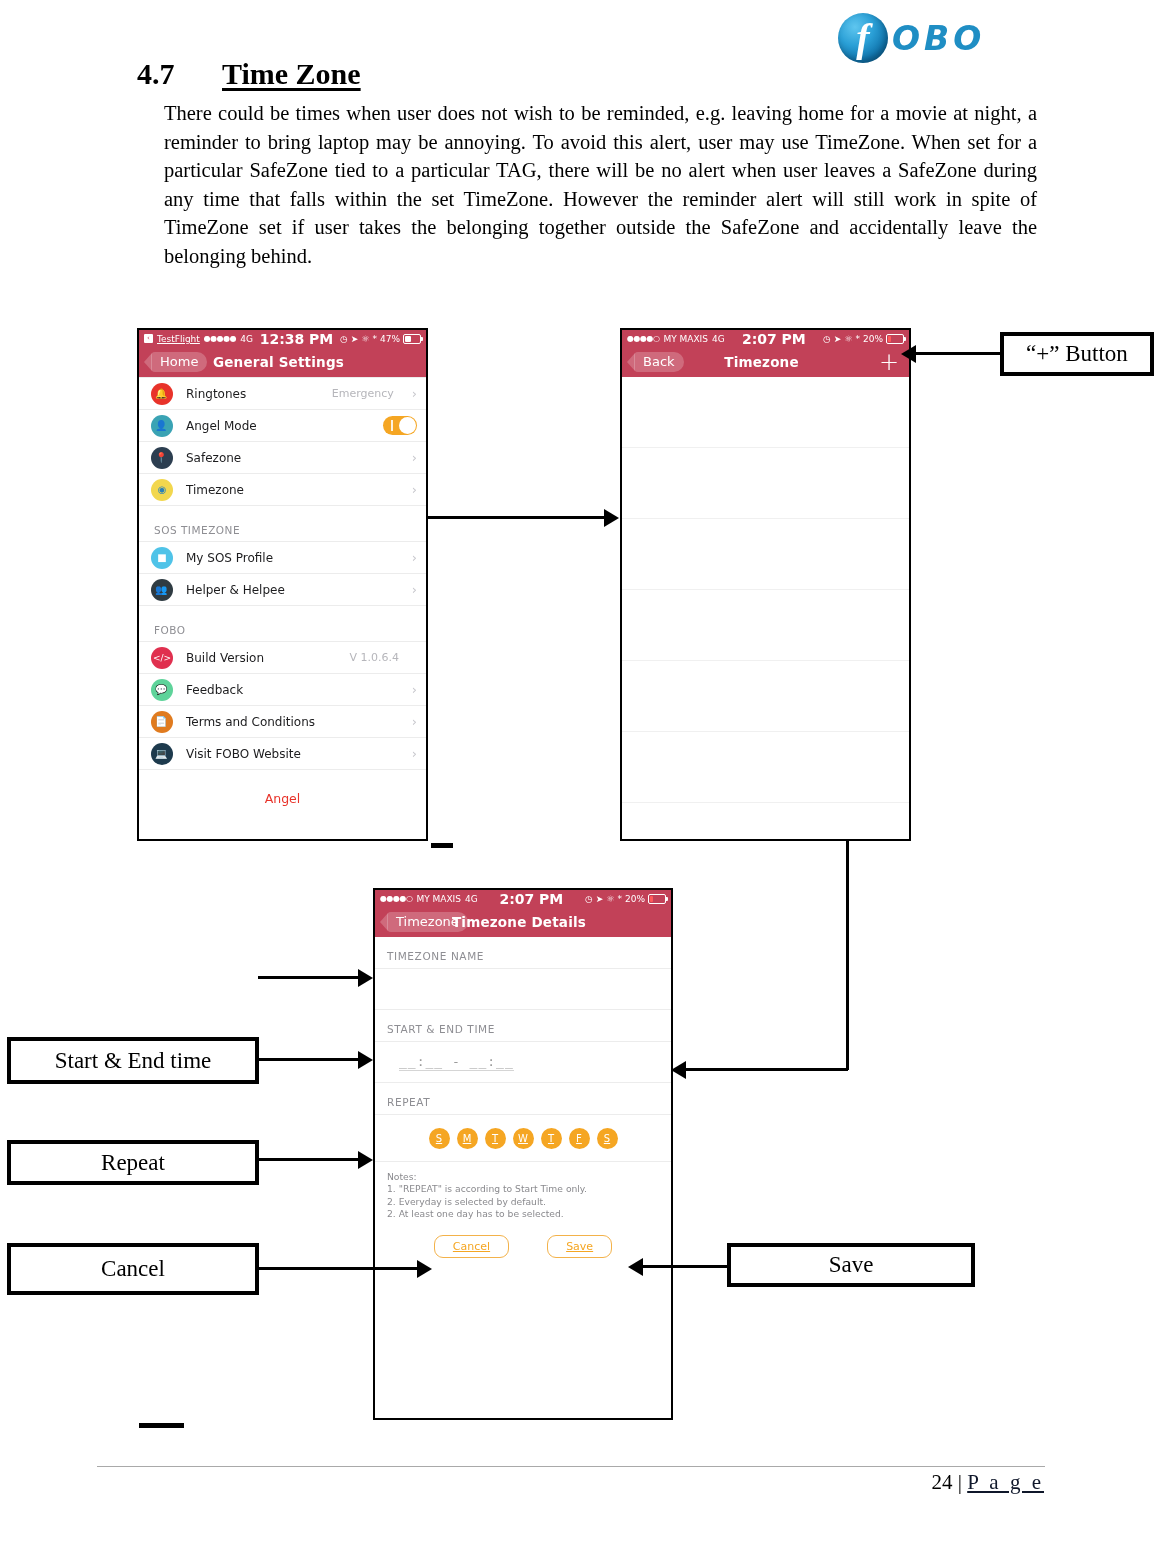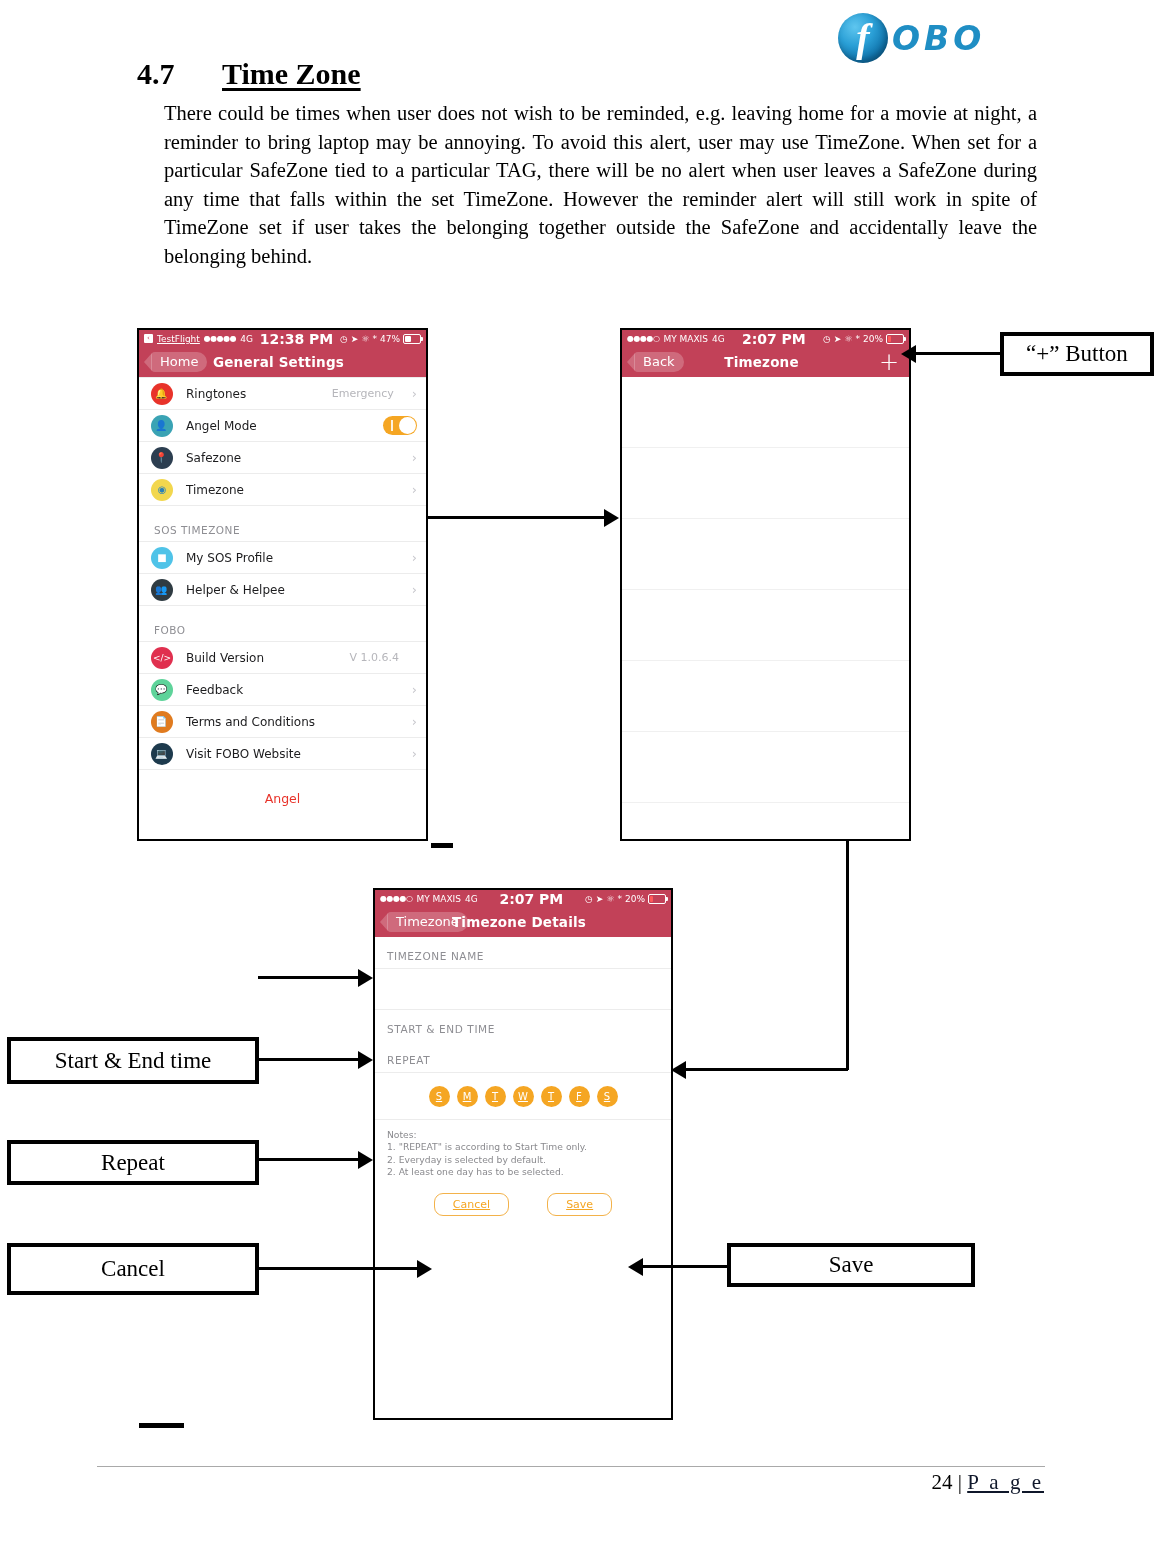--- a/index.html
+++ b/index.html
@@ -280,20 +280,23 @@
       <div class="back-btn">Timezone</div>
       <div class="nav-title">Timezone Details</div>
     </div>
 
     <div class="sec-label">TIMEZONE NAME</div>
     <div class="field">
       <span></span>
     </div>
 
     <div class="sec-label">START &amp; END TIME</div>
+    <div class="field">
+      <span class="time-ph">__:__ - __:__</span>
+    </div>
 
     <div class="sec-label">REPEAT</div>
     <div class="days">
       <span class="day">S</span>
       <span class="day">M</span>
       <span class="day">T</span>
       <span class="day">W</span>
       <span class="day">T</span>
       <span class="day">F</span>
       <span class="day">S</span>

